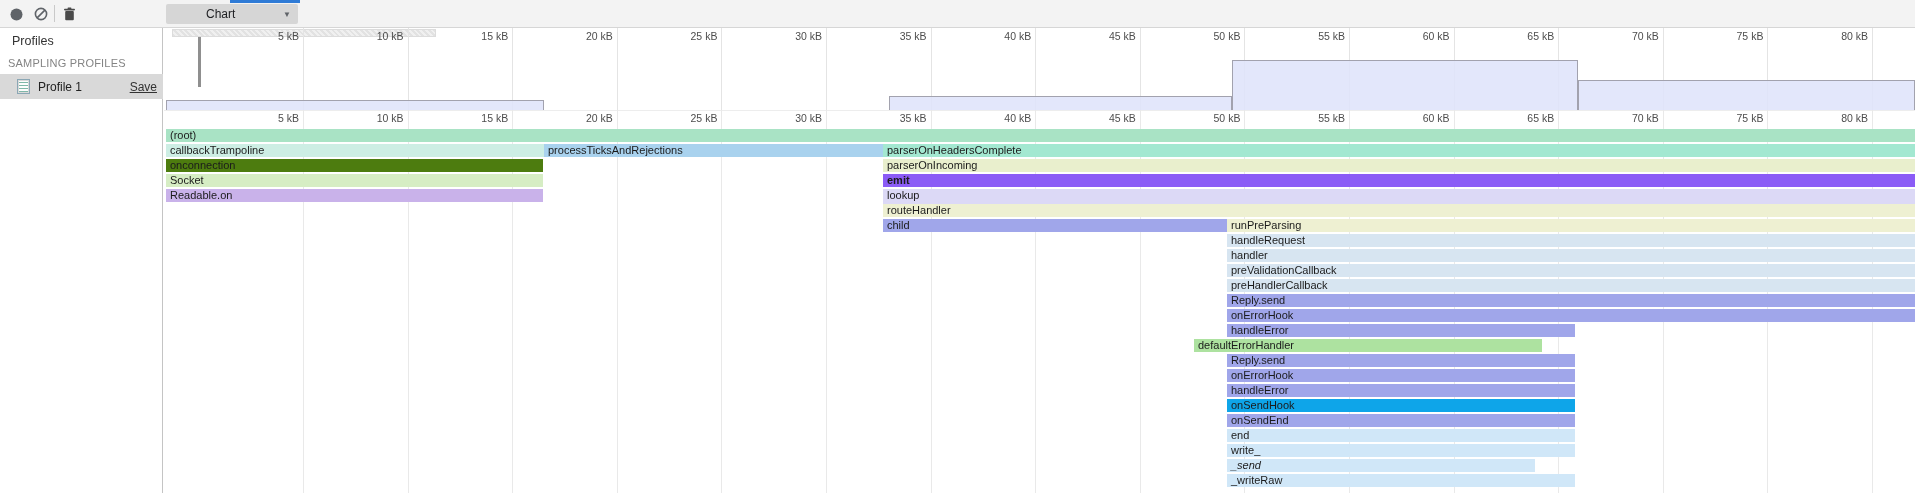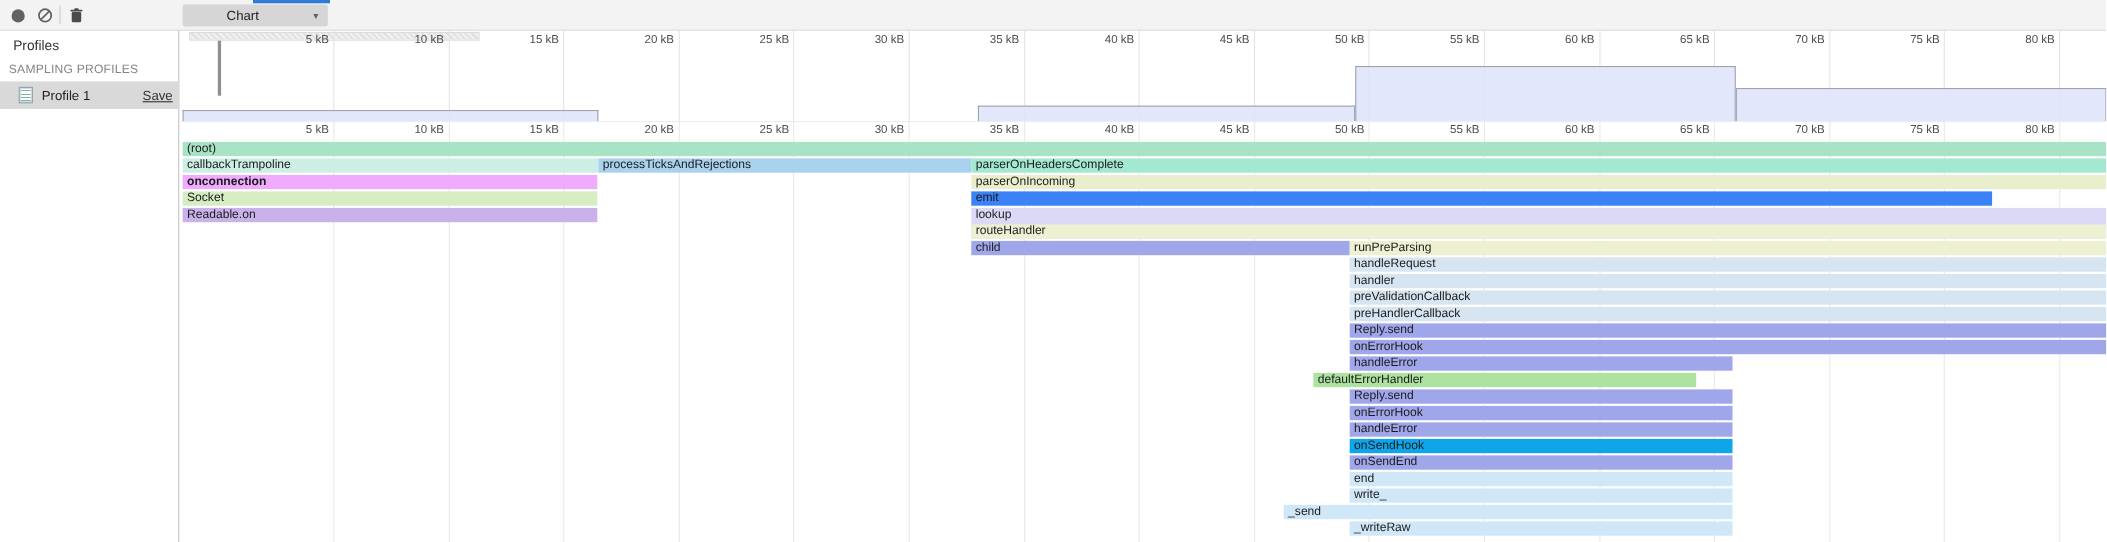--- a/index.html
+++ b/index.html
@@ -151,41 +151,41 @@
       <div class="ov-label" style="left: 1648px; top: 2px; width: 56px;">80 kB</div>
       <div class="fr-label" style="left: 1648px; top: 84px; width: 56px;">80 kB</div>
       <div class="ov-step" style="left: 2px; top: 72px; width: 378px; height: 10px; background: rgba(223, 228, 250, 0.88); border-color: rgb(162, 162, 174);"></div>
       <div class="ov-step" style="left: 725px; top: 68px; width: 343px; height: 14px; background: rgba(223, 228, 250, 0.88); border-color: rgb(162, 162, 174);"></div>
       <div class="ov-step" style="left: 1068px; top: 32px; width: 346px; height: 50px; background: rgba(223, 228, 250, 0.88); border-color: rgb(162, 162, 174);"></div>
       <div class="ov-step" style="left: 1414px; top: 52px; width: 337px; height: 30px; background: rgba(223, 228, 250, 0.88); border-color: rgb(162, 162, 174);"></div>
       <div class="bar" title="(root)" style="left: 2px; top: 100.5px; width: 1749px; height: 13px; background: rgb(169, 227, 197);">(root)</div>
       <div class="bar" title="callbackTrampoline" style="left: 2px; top: 115.5px; width: 378px; height: 13px; background: rgb(205, 238, 228);">callbackTrampoline</div>
       <div class="bar" title="processTicksAndRejections" style="left: 380px; top: 115.5px; width: 339px; height: 13px; background: rgb(169, 210, 238);">processTicksAndRejections</div>
       <div class="bar" title="parserOnHeadersComplete" style="left: 719px; top: 115.5px; width: 1032px; height: 13px; background: rgb(163, 232, 209);">parserOnHeadersComplete</div>
-      <div class="bar" title="onconnection" style="left: 2px; top: 130.5px; width: 377px; height: 13px; background: #f0abfc; font-weight: bold;">onconnection</div>
+      <div class="bar" title="onconnection" style="left: 2px; top: 130.5px; width: 377px; height: 13px; background: #4d7c0f;">onconnection</div>
       <div class="bar" title="parserOnIncoming" style="left: 719px; top: 130.5px; width: 1032px; height: 13px; background: rgb(233, 239, 205);">parserOnIncoming</div>
       <div class="bar" title="Socket" style="left: 2px; top: 145.5px; width: 377px; height: 13px; background: rgb(214, 237, 196);">Socket</div>
-      <div class="bar" title="emit" style="left: 719px; top: 145.5px; width: 928px; height: 13px; background: #3b82f6;">emit</div>
+      <div class="bar" title="emit" style="left: 719px; top: 145.5px; width: 1032px; height: 13px; background: #8b5cf6; font-weight: bold;">emit</div>
       <div class="bar" title="Readable.on" style="left: 2px; top: 160.5px; width: 377px; height: 13px; background: rgb(201, 178, 234);">Readable.on</div>
       <div class="bar" title="lookup" style="left: 719px; top: 160.5px; width: 1032px; height: 28px; background: rgb(220, 217, 246);">lookup</div>
       <div class="bar" title="routeHandler" style="left: 719px; top: 175.5px; width: 1032px; height: 13px; background: rgb(238, 240, 210);">routeHandler</div>
       <div class="bar dotted" title="child" style="left: 719px; top: 190.5px; width: 344px; height: 13px; background: rgb(160, 166, 234);">child</div>
       <div class="bar" title="runPreParsing" style="left: 1063px; top: 190.5px; width: 688px; height: 13px; background: rgb(238, 240, 210);">runPreParsing</div>
       <div class="bar" title="handleRequest" style="left: 1063px; top: 205.5px; width: 688px; height: 13px; background: rgb(215, 229, 241);">handleRequest</div>
       <div class="bar" title="handler" style="left: 1063px; top: 220.5px; width: 688px; height: 13px; background: rgb(215, 229, 241);">handler</div>
       <div class="bar" title="preValidationCallback" style="left: 1063px; top: 235.5px; width: 688px; height: 13px; background: rgb(215, 229, 241);">preValidationCallback</div>
       <div class="bar" title="preHandlerCallback" style="left: 1063px; top: 250.5px; width: 688px; height: 13px; background: rgb(215, 229, 241);">preHandlerCallback</div>
       <div class="bar dotted" title="Reply.send" style="left: 1063px; top: 265.5px; width: 688px; height: 13px; background: rgb(160, 166, 234);">Reply.send</div>
       <div class="bar dotted" title="onErrorHook" style="left: 1063px; top: 280.5px; width: 688px; height: 13px; background: rgb(160, 166, 234);">onErrorHook</div>
       <div class="bar dotted" title="handleError" style="left: 1063px; top: 295.5px; width: 348px; height: 13px; background: rgb(160, 166, 234);">handleError</div>
       <div class="bar" title="defaultErrorHandler" style="left: 1030px; top: 310.5px; width: 348px; height: 13px; background: rgb(173, 226, 160);">defaultErrorHandler</div>
       <div class="bar dotted" title="Reply.send" style="left: 1063px; top: 325.5px; width: 348px; height: 13px; background: rgb(160, 166, 234);">Reply.send</div>
       <div class="bar dotted" title="onErrorHook" style="left: 1063px; top: 340.5px; width: 348px; height: 13px; background: rgb(160, 166, 234);">onErrorHook</div>
       <div class="bar dotted" title="handleError" style="left: 1063px; top: 355.5px; width: 348px; height: 13px; background: rgb(160, 166, 234);">handleError</div>
       <div class="bar dotted" title="onSendHook" style="left: 1063px; top: 370.5px; width: 348px; height: 13px; background: #0ea5e9;">onSendHook</div>
       <div class="bar dotted" title="onSendEnd" style="left: 1063px; top: 385.5px; width: 348px; height: 13px; background: rgb(160, 166, 234);">onSendEnd</div>
       <div class="bar" title="end" style="left: 1063px; top: 400.5px; width: 348px; height: 13px; background: rgb(208, 231, 248);">end</div>
       <div class="bar" title="write_" style="left: 1063px; top: 415.5px; width: 348px; height: 13px; background: rgb(208, 231, 248);">write_</div>
-      <div class="bar" title="_send" style="left: 1003px; top: 430.5px; width: 408px; height: 13px; background: rgb(208, 231, 248);">_send</div>
+      <div class="bar" title="_send" style="left: 1063px; top: 430.5px; width: 308px; height: 13px; background: rgb(208, 231, 248); font-style: italic;">_send</div>
       <div class="bar" title="_writeRaw" style="left: 1063px; top: 445.5px; width: 348px; height: 13px; background: rgb(208, 231, 248);">_writeRaw</div>
     </div>
 
 </div>
 
 </body></html>

